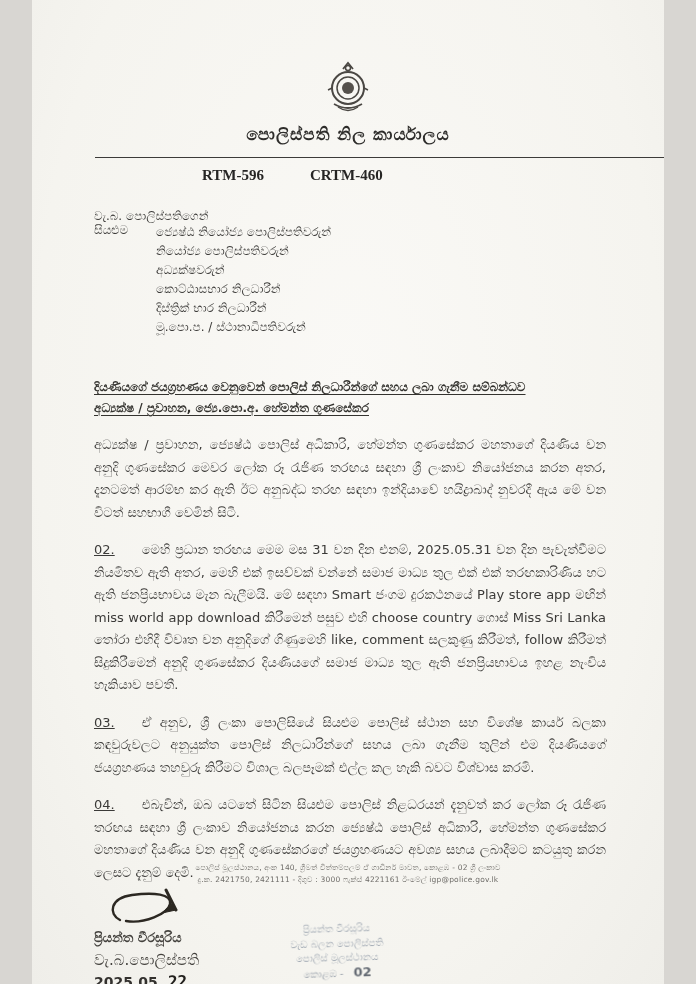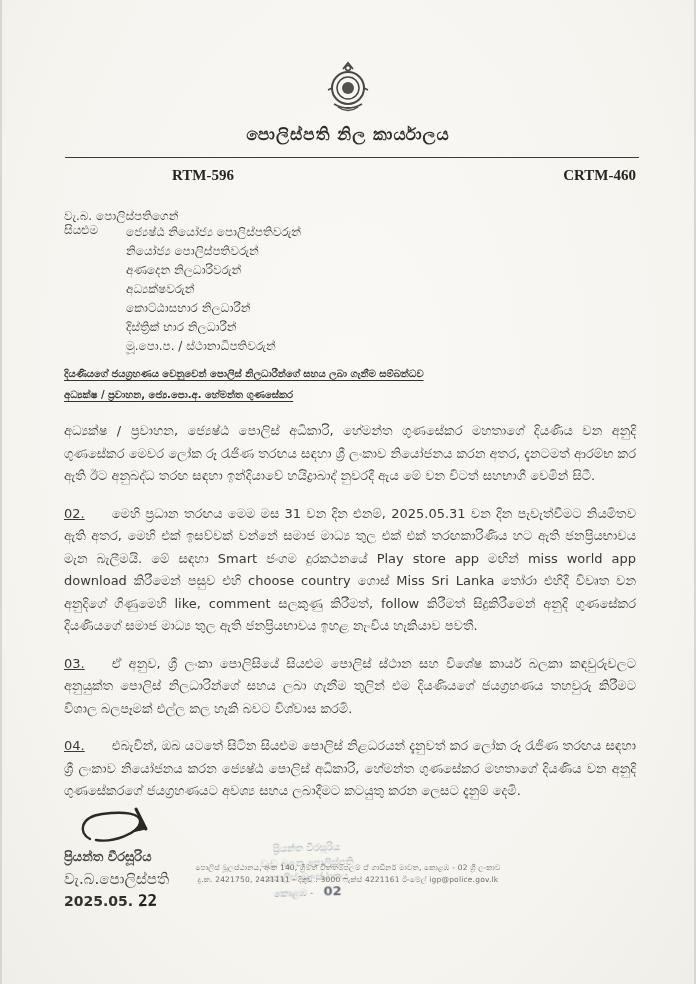--- a/index.html
+++ b/index.html
@@ -1,48 +1,48 @@
 <!DOCTYPE html>
 <html><head>
 <meta charset="utf-8">
 <style>
   html,body { margin:0; padding:0; background:#d8d6d2; }
   .page {
     position:relative;
-    width:692px; height:984px;
+    width:632px; height:984px;
     margin:0 auto;
     background:#f7f6f2;
     background-image: radial-gradient(ellipse at 50% 40%, #faf9f6 0%, #f5f4ef 70%, #efeee9 100%);
     font-family:"DejaVu Sans", sans-serif;
     color:#3b3a38;
     overflow:hidden;
   }
   .content { padding:0 58px 0 62px; }
 
   
   .emblem { display:block; margin:60px auto 6px auto; }
   .doc-title {
     text-align:center; font-size:17px; font-weight:bold; color:#2e2d2b;
     letter-spacing:1px;
   }
   .divider { border:none; border-top:1.7px solid #3c3b39; margin:13px 0 0 1px; width:574px; }
   .refs {
-    margin-top:9px; padding-left:108px; display:flex; 
-    font-family:"Liberation Serif", serif; font-weight:bold; font-size:15px; color:#262524;justify-content:space-between;
+    margin-top:9px; padding-left:108px; display:flex; gap:46px;
+    font-family:"Liberation Serif", serif; font-weight:bold; font-size:15px; color:#262524;
   }
 
   
   .addr-row { margin-top:25px; display:flex; font-size:12px; color:#3b3a38;flex-direction:column; }
   .from-cell { width:256px; }
   .to-cell { display:flex; gap:28px; }
   .to-list { display:flex; flex-direction:column; }
   .to-list > div { line-height:19px; }
 
   
-  .subject { margin-top:7px; font-size:10px; font-weight:bold; color:#34332f; line-height:21px; }
+  .subject { margin-top:40px; font-size:12px; font-weight:bold; color:#34332f; line-height:21px; }
   .subject div { text-decoration:underline; text-underline-offset:3px; width:fit-content; }
 
   
   .para { text-align:justify; font-size:13px; line-height:22.5px; margin:15px 0 0 0; color:#3b3a38; }
   .para .num { padding-right:27px;text-decoration:underline; }
 
   
   .sig-block { position:relative; height:108px; margin-top:16px; }
   .sig-svg { position:absolute; left:12px; top:-14px; }
   .sig-name  { position:absolute; left:0; top:30px; font-size:13px; font-weight:bold; color:#44423e; }
@@ -93,21 +93,20 @@
       <span>CRTM-460</span>
     </div>
 
     <div class="addr-row">
       <div class="from-cell">වැ.බ. පොලිස්පතිගෙන්</div>
       <div class="to-cell">
         <span>සියළුම</span>
         <div class="to-list">
           <div>ජ්‍යෙෂ්ඨ නියෝජ්‍ය පොලිස්පතිවරුන්</div>
           <div>නියෝජ්‍ය පොලිස්පතිවරුන්</div>
-          <div>අණදෙන නිලධාරිවරුන්</div>
           <div>අධ්‍යක්ෂවරුන්</div>
           <div>කොට්ඨාසභාර නිලධාරීන්</div>
           <div>දිස්ත්‍රික් භාර නිලධාරීන්</div>
           <div>මූ.පො.ප. / ස්ථානාධිපතිවරුන්</div>
         </div>
       </div>
     </div>
 
     <div class="subject">
       <div>දියණියගේ ජයග්‍රහණය වෙනුවෙන් පොලිස් නිලධාරීන්ගේ සහය ලබා ගැනීම සම්බන්ධව</div>

